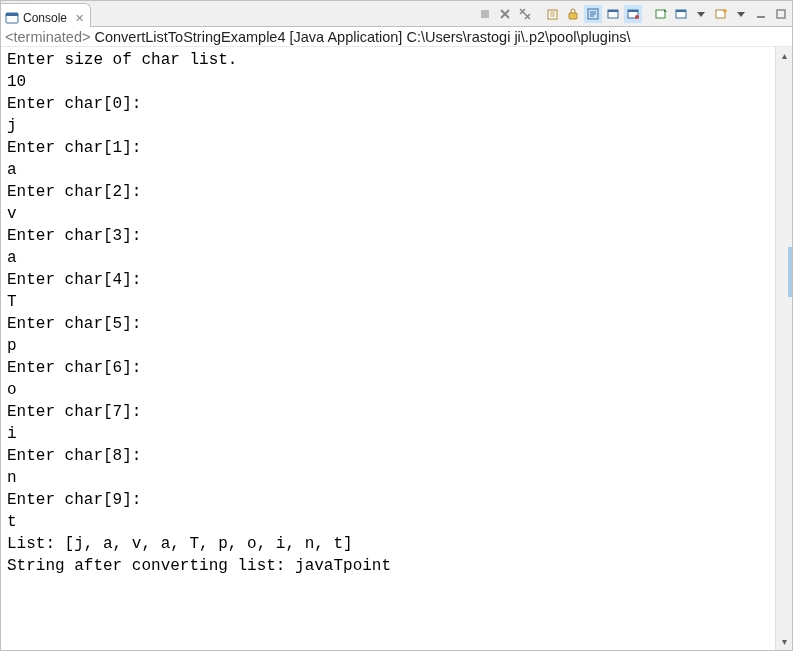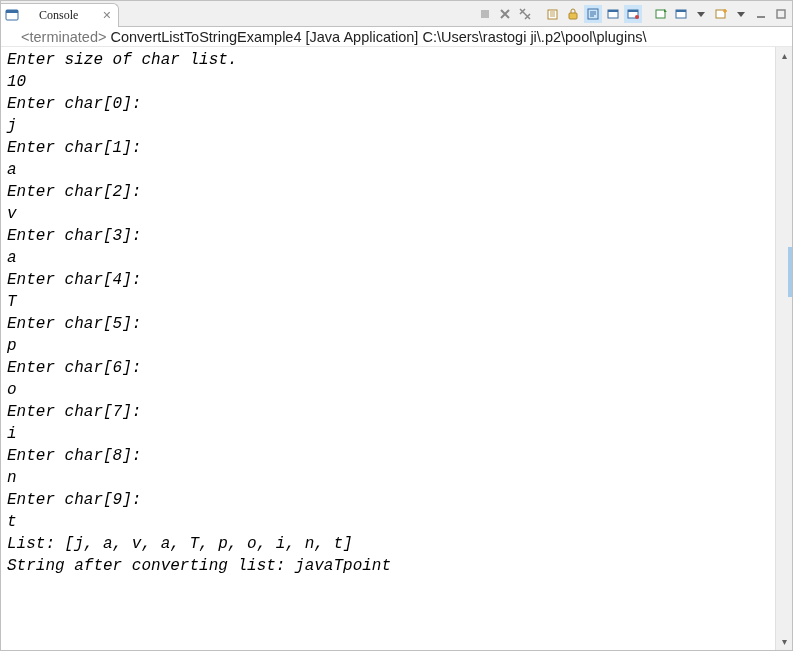--- a/index.html
+++ b/index.html
@@ -16,32 +16,31 @@
   .tab-bar {
     height: 26px;
     background: #f0f0f0;
     border-bottom: 1px solid #c0c0c0;
     display: flex;
     align-items: center;
     position: relative;
   }
   .tab {
     display: flex;
-    align-items: center;
-    gap: 20px;
+    align-items: flex-end;
+    gap: 4px;
     background: #fff;
     padding: 2px 6px 2px 4px;
     border-top: 1px solid #c0c0c0;
     border-right: 1px solid #c0c0c0;
     border-top-right-radius: 6px;
     height: 24px;
     margin-top: 2px;
     font-size: 12px;
     color: #222;
-    font-family: Liberation Serif, serif;
   }
   .tab .icon {
     width: 14px;
     height: 14px;
     display: inline-flex;
     align-items: center;
     justify-content: center;
   }
   .close-x {
     color: #888;
@@ -66,42 +65,41 @@
     font-size: 11px;
     color: #555;
   }
   .tbtn.sep {
     width: 6px;
   }
   .tbtn svg { width: 14px; height: 14px; }
   .status-line {
     font-size: 14.5px;
     color: #222;
-    padding: 2px 4px 1px 20px;
+    padding: 2px 4px 1px 4px;
     border-bottom: 1px solid #e8e8e8;
     white-space: nowrap;
     overflow: hidden;
     font-family: "Segoe UI", Tahoma, sans-serif;
   }
   .status-line .gray { color: #777; }
   .console-area {
     position: relative;
     height: calc(651px - 26px - 22px);
     display: flex;
   }
   .output {
     flex: 1;
     padding: 2px 6px 2px 6px;
     font-family: Consolas, "Courier New", monospace;
     font-size: 16px;
     line-height: 22px;
     color: #000;
     white-space: pre;
     overflow: hidden;
-    font-style: italic;
   }
   .input-line { color: #000000; }
   .scrollbar {
     width: 17px;
     background: #f0f0f0;
     border-left: 1px solid #e0e0e0;
     position: relative;
   }
   .scroll-arrow {
     width: 17px;

